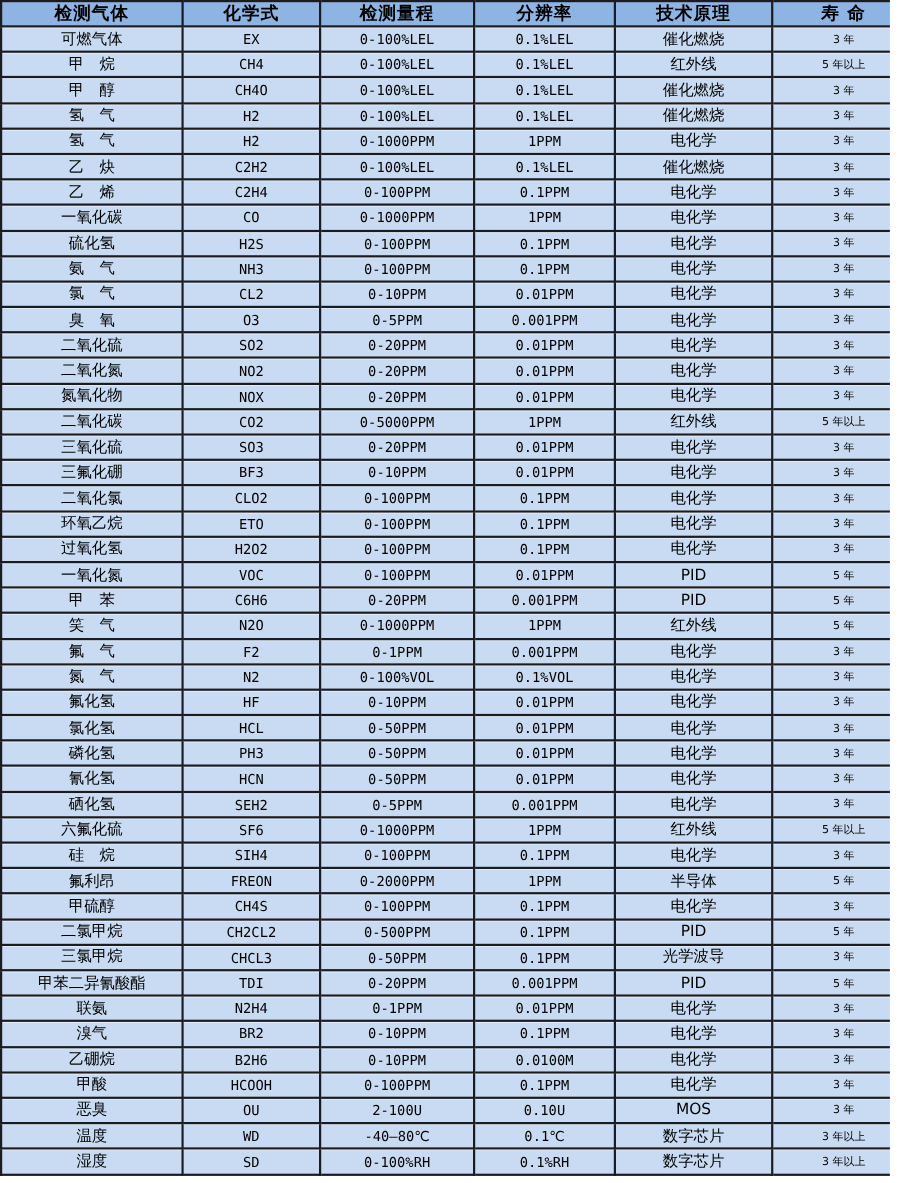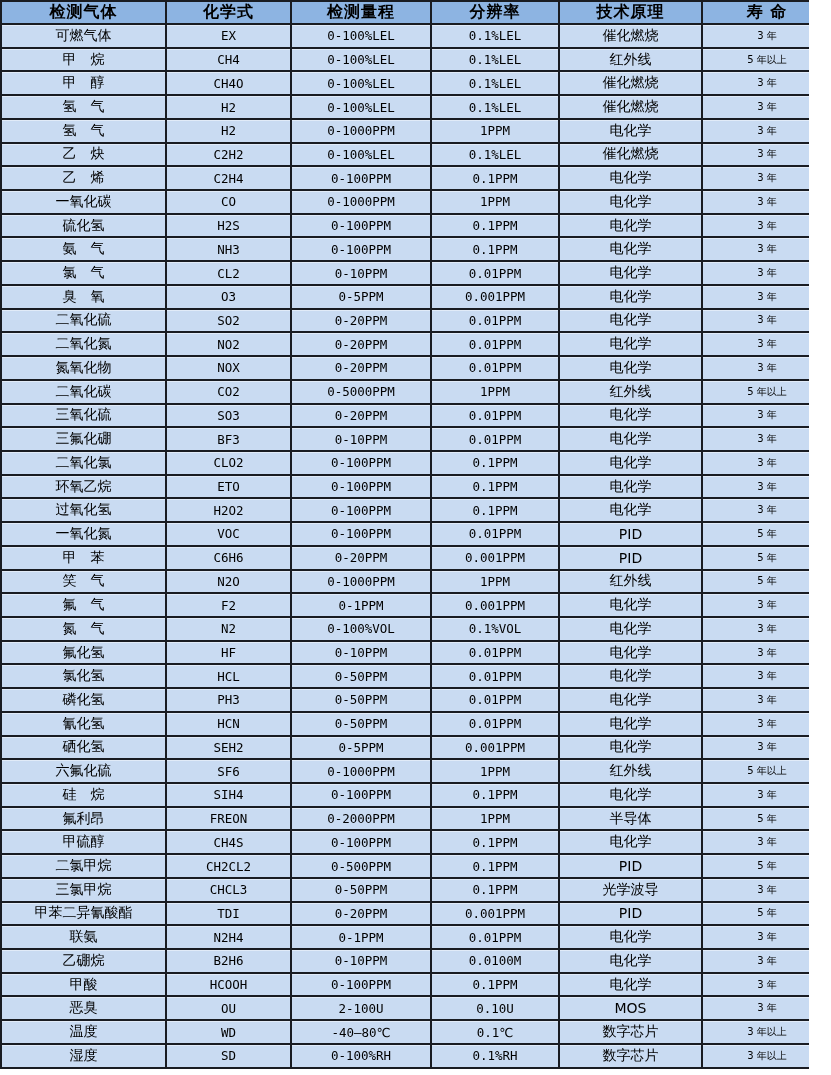--- a/index.html
+++ b/index.html
@@ -387,20 +387,28 @@
         </tr>
         <tr>
           <td>联氨</td>
           <td>N2H4</td>
           <td>0-1PPM</td>
           <td>0.01PPM</td>
           <td>电化学</td>
           <td>3 年</td>
         </tr>
         <tr>
+          <td>溴气</td>
+          <td>BR2</td>
+          <td>0-10PPM</td>
+          <td>0.1PPM</td>
+          <td>电化学</td>
+          <td>3 年</td>
+        </tr>
+        <tr>
           <td>乙硼烷</td>
           <td>B2H6</td>
           <td>0-10PPM</td>
           <td>0.0100M</td>
           <td>电化学</td>
           <td>3 年</td>
         </tr>
         <tr>
           <td>甲酸</td>
           <td>HCOOH</td>

